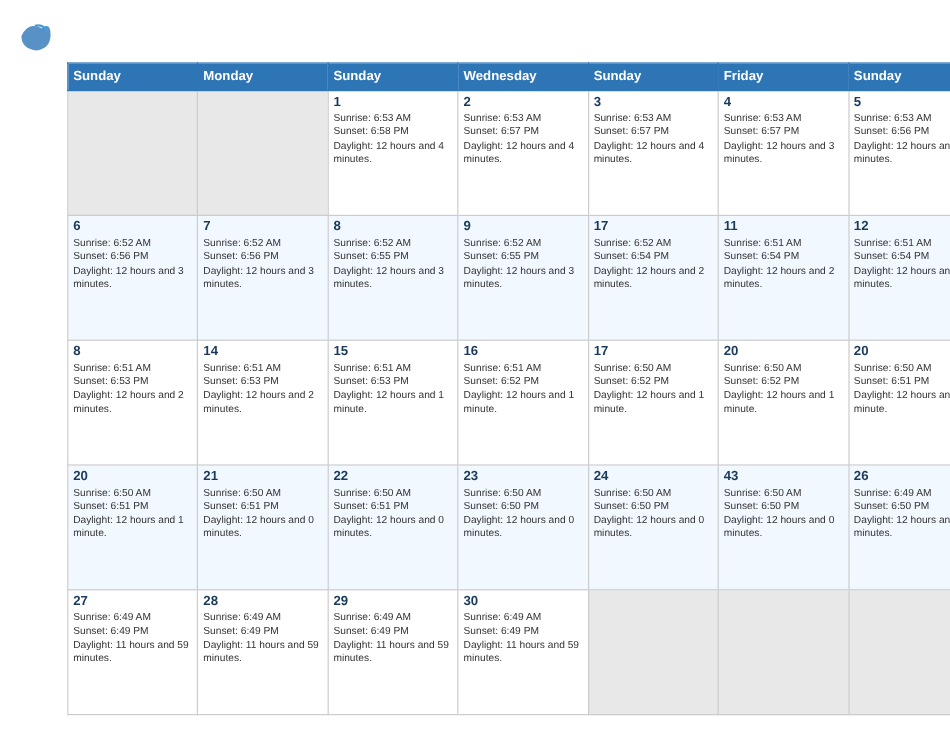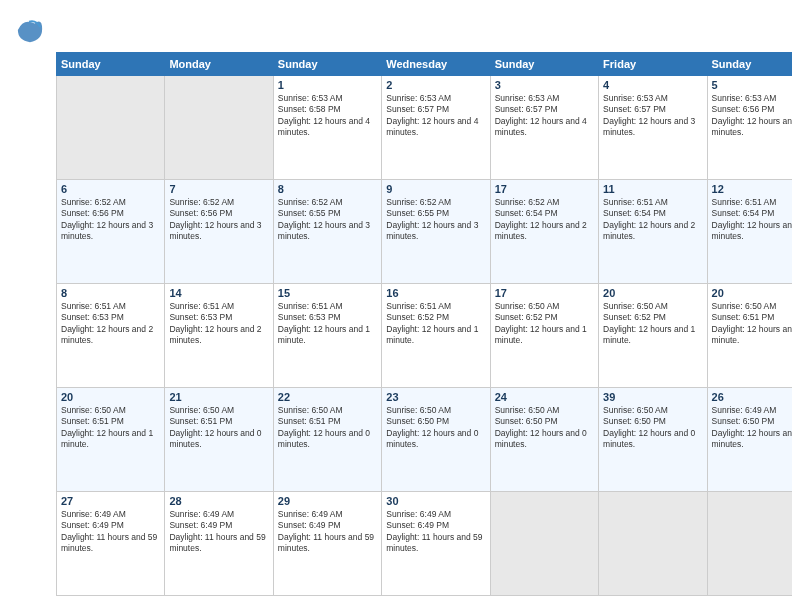--- a/index.html
+++ b/index.html
@@ -233,21 +233,21 @@
           </td>
           <td>
             <span class="day-num">23</span>
             <div class="day-info">Sunrise: 6:50 AM<br>Sunset: 6:50 PM<br>Daylight: 12 hours and 0 minutes.</div>
           </td>
           <td>
             <span class="day-num">24</span>
             <div class="day-info">Sunrise: 6:50 AM<br>Sunset: 6:50 PM<br>Daylight: 12 hours and 0 minutes.</div>
           </td>
           <td>
-            <span class="day-num">39</span>
+            <span class="day-num">43</span>
             <div class="day-info">Sunrise: 6:50 AM<br>Sunset: 6:50 PM<br>Daylight: 12 hours and 0 minutes.</div>
           </td>
           <td>
             <span class="day-num">26</span>
             <div class="day-info">Sunrise: 6:49 AM<br>Sunset: 6:50 PM<br>Daylight: 12 hours and 0 minutes.</div>
           </td>
         </tr>
         <tr>
           <td>
             <span class="day-num">27</span>

